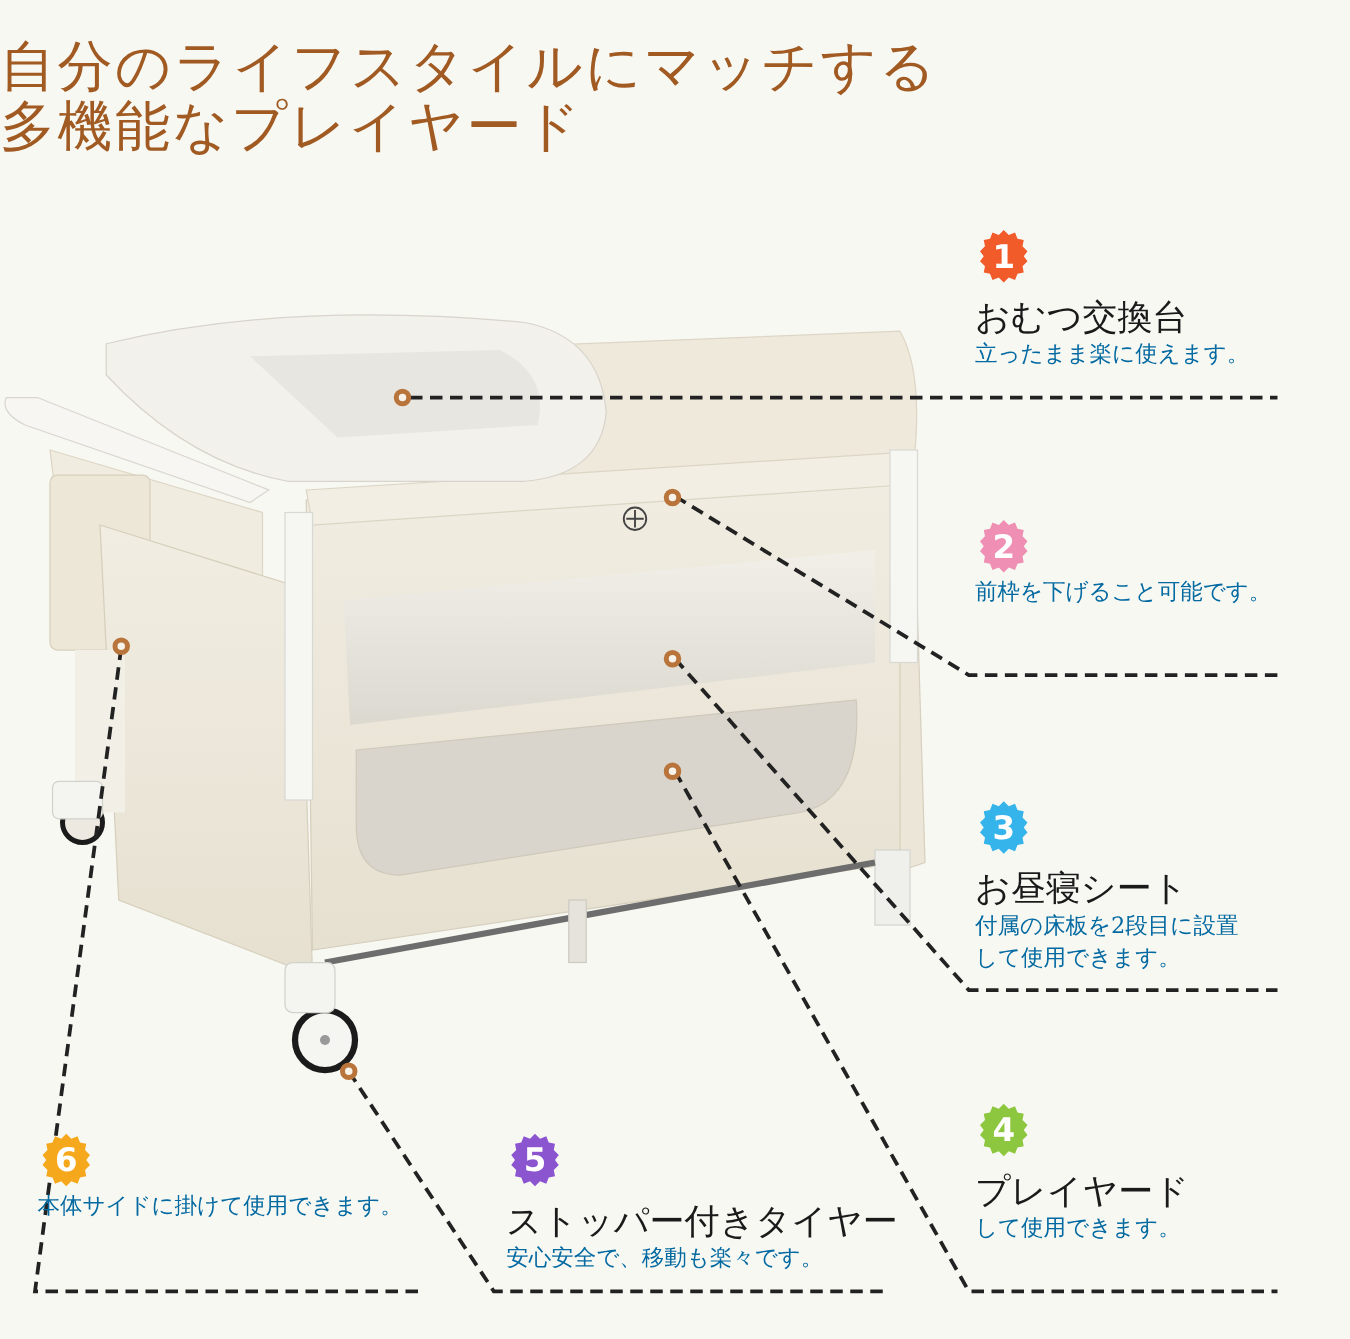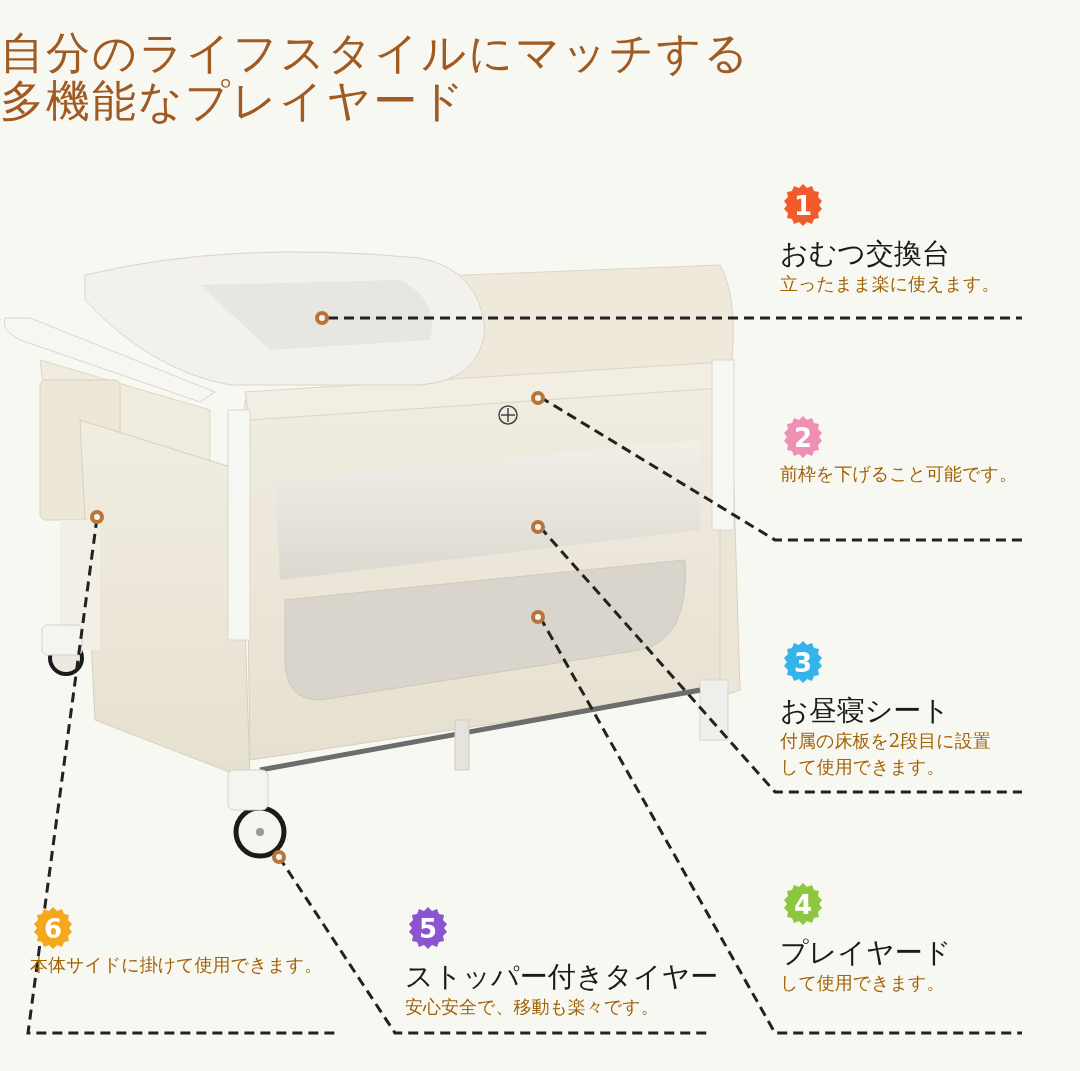--- a/index.html
+++ b/index.html
@@ -6,21 +6,21 @@
   body{width:1080px;height:1071px;background:#f8f8f3;position:relative;overflow:hidden;font-family:"DejaVu Serif","Liberation Serif",serif;color:#1a1a1a;}
   .title{position:absolute;left:0;width:856px;text-align:left;color:#a05a22;font-family:"DejaVu Serif","Liberation Serif",serif;font-weight:normal;letter-spacing:2px;}
   .title.l1{top:24px;font-size:44px;}
   .title.l2{top:72px;font-size:44px;}
   svg.overlay{position:absolute;left:0;top:0;}
   .feature{position:absolute;}
   .badge{width:46px;height:46px;position:relative;}
   .badge svg{position:absolute;left:0;top:0;}
   .badge span{position:absolute;left:0;top:0;width:46px;height:46px;line-height:46px;text-align:center;color:#fff;font-family:"DejaVu Sans","Liberation Sans",sans-serif;font-weight:bold;font-size:26px;}
   .ftitle{font-size:28px;margin-top:8px;white-space:nowrap;line-height:34px;}
-  .fdesc{font-size:18px;color:#a16207;line-height:26px;white-space:nowrap;}
+  .fdesc{font-size:18px;color:#0369a1;line-height:26px;white-space:nowrap;}
 </style>
 </head>
 <body>
 
 <div class="title l1">自分のライフスタイルにマッチする</div>
 <div class="title l2">多機能なプレイヤード</div>
 
 <svg class="overlay" width="1080" height="1071">
   <defs>
     <linearGradient id="fab" x1="0" y1="0" x2="0" y2="1">

